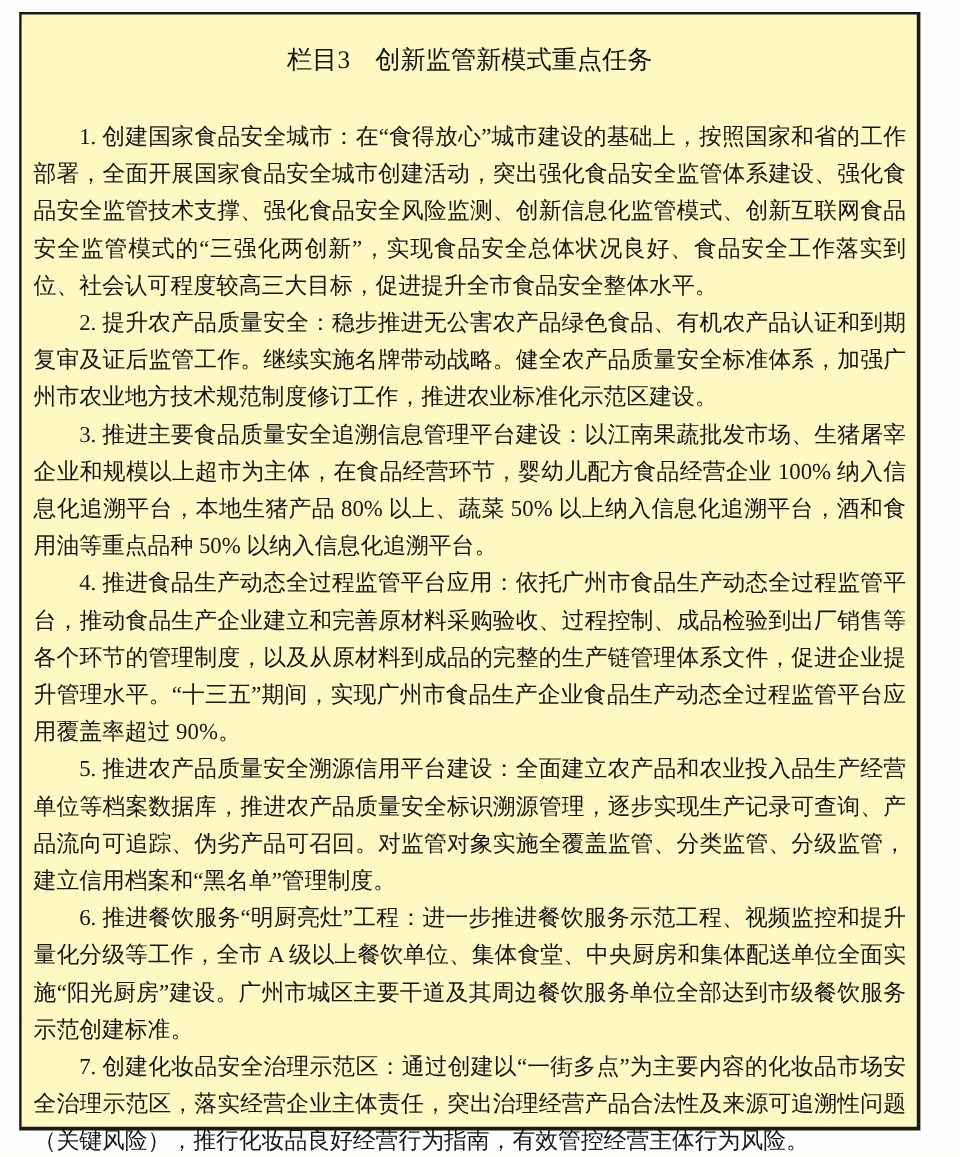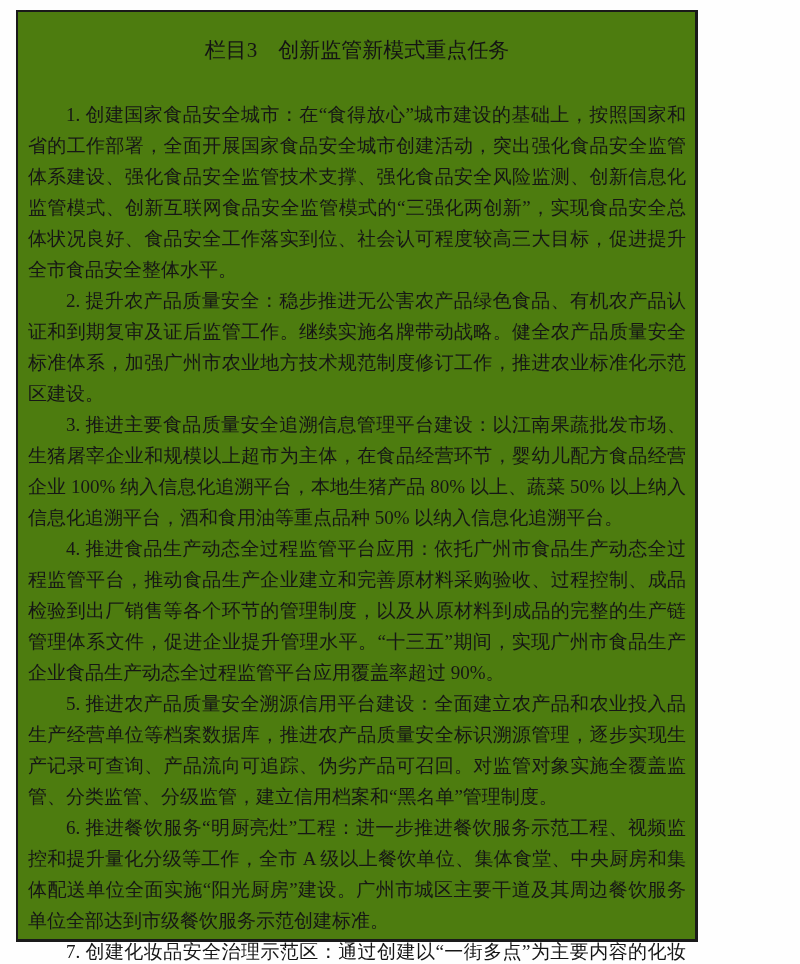--- a/index.html
+++ b/index.html
@@ -17,27 +17,27 @@
     position: relative;
     width: 800px;
     height: 964px;
     background: #fefefe;
     overflow: hidden;
   }
   .column-box {
     position: absolute;
     left: 16px;
     top: 10px;
-    width: 682px;
+    width: 751px;
     height: 932px;
     box-sizing: border-box;
     border: 2px solid #1a1a1a;
     border-right-width: 3px;
     border-bottom-width: 3px;
-    background: #4d7c0f;
+    background: #fef9c3;
     padding: 25px 9px 0 10px;
   }
   .box-title {
     margin: 0 0 36px 0;
     text-align: center;
     font-size: 21px;
     font-weight: normal;
     line-height: 26px;
     color: #141414;
   }

